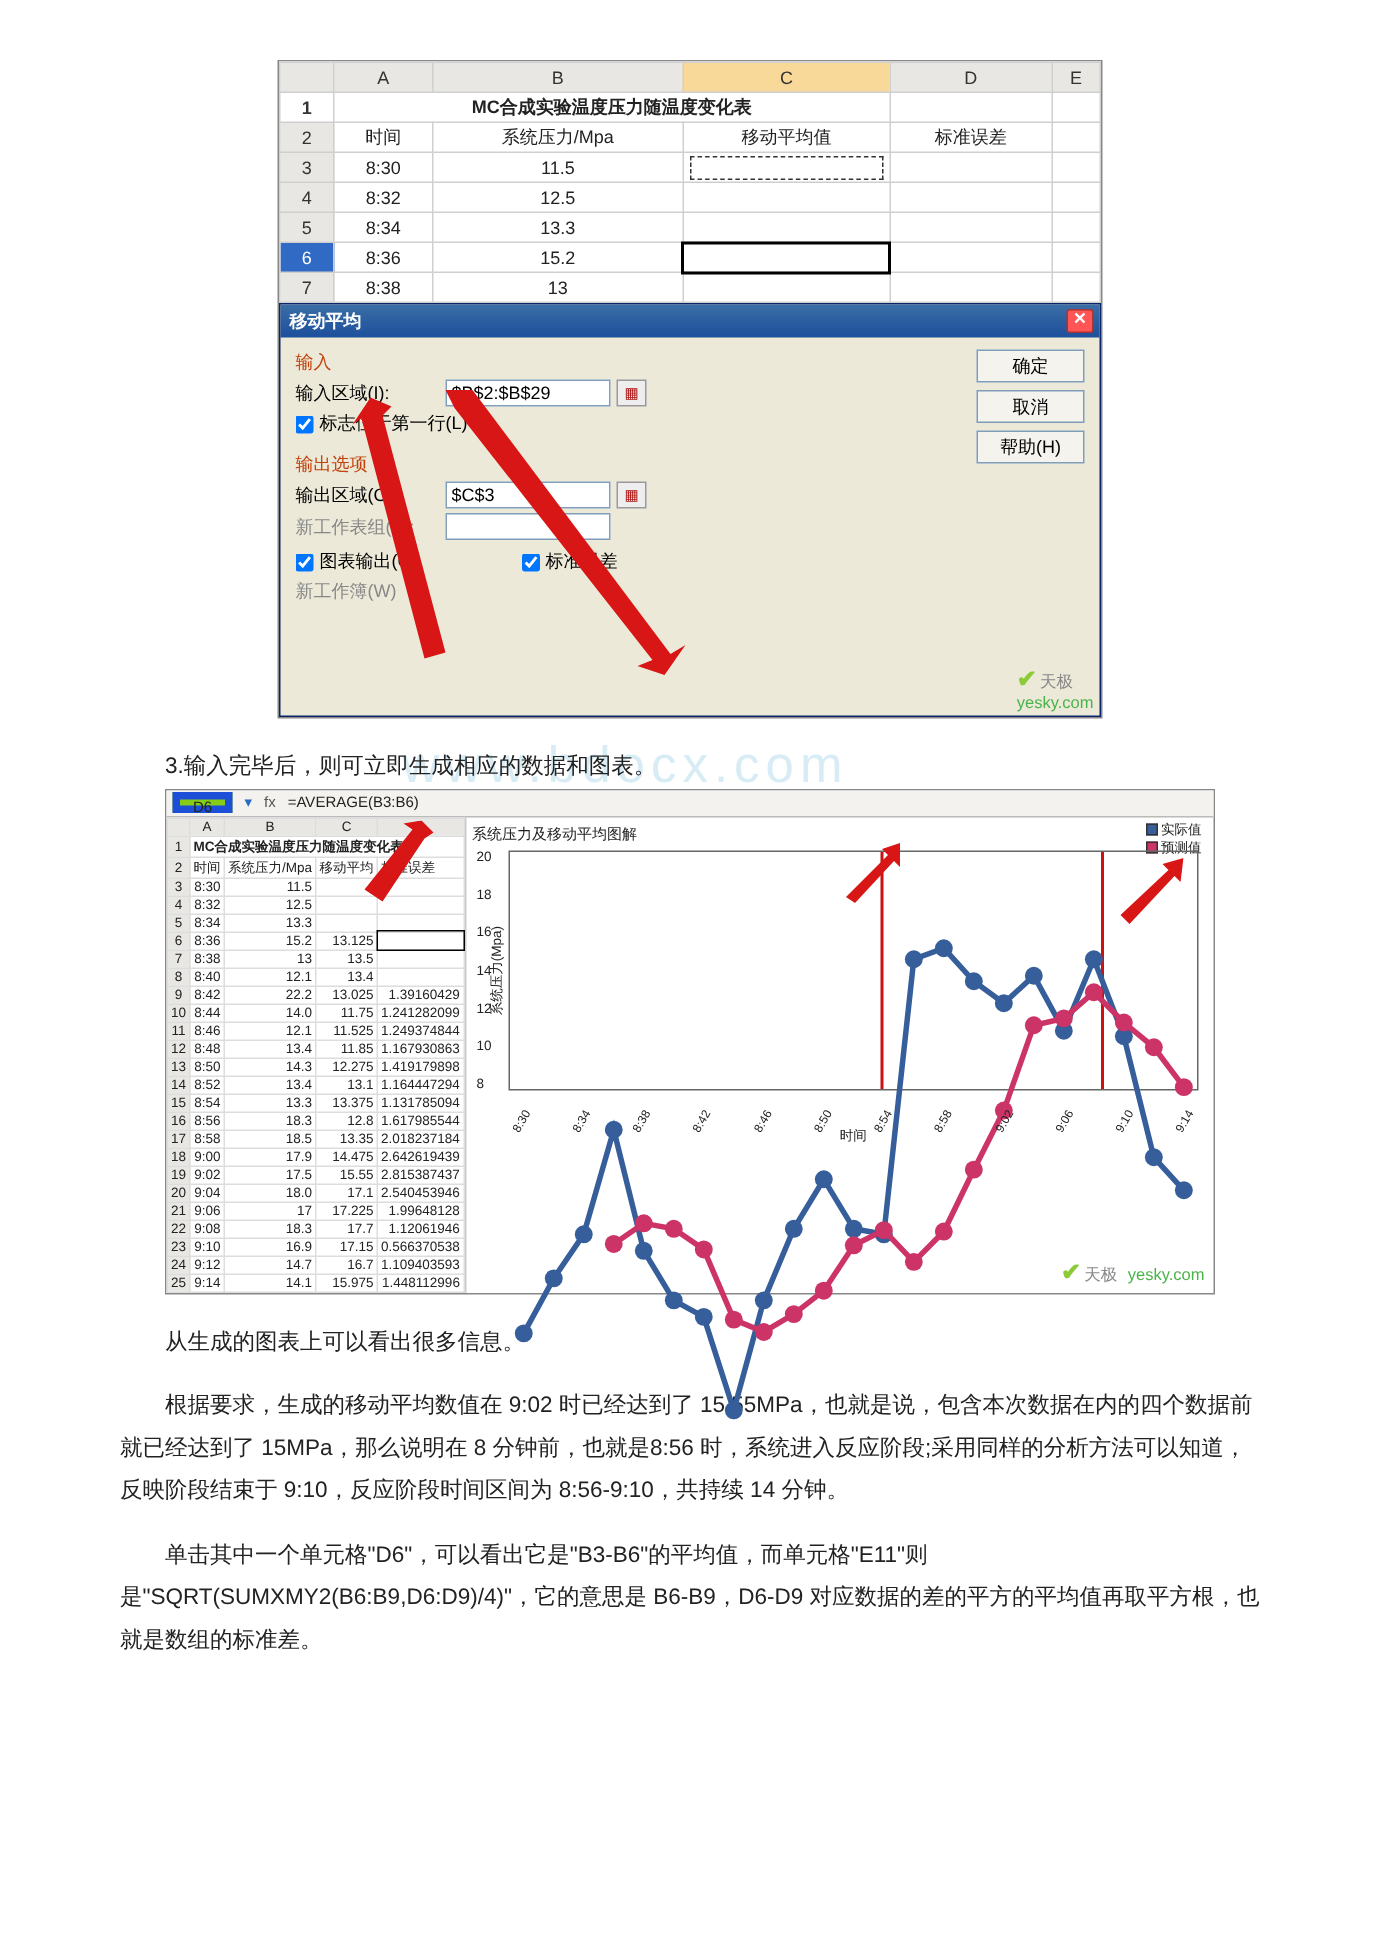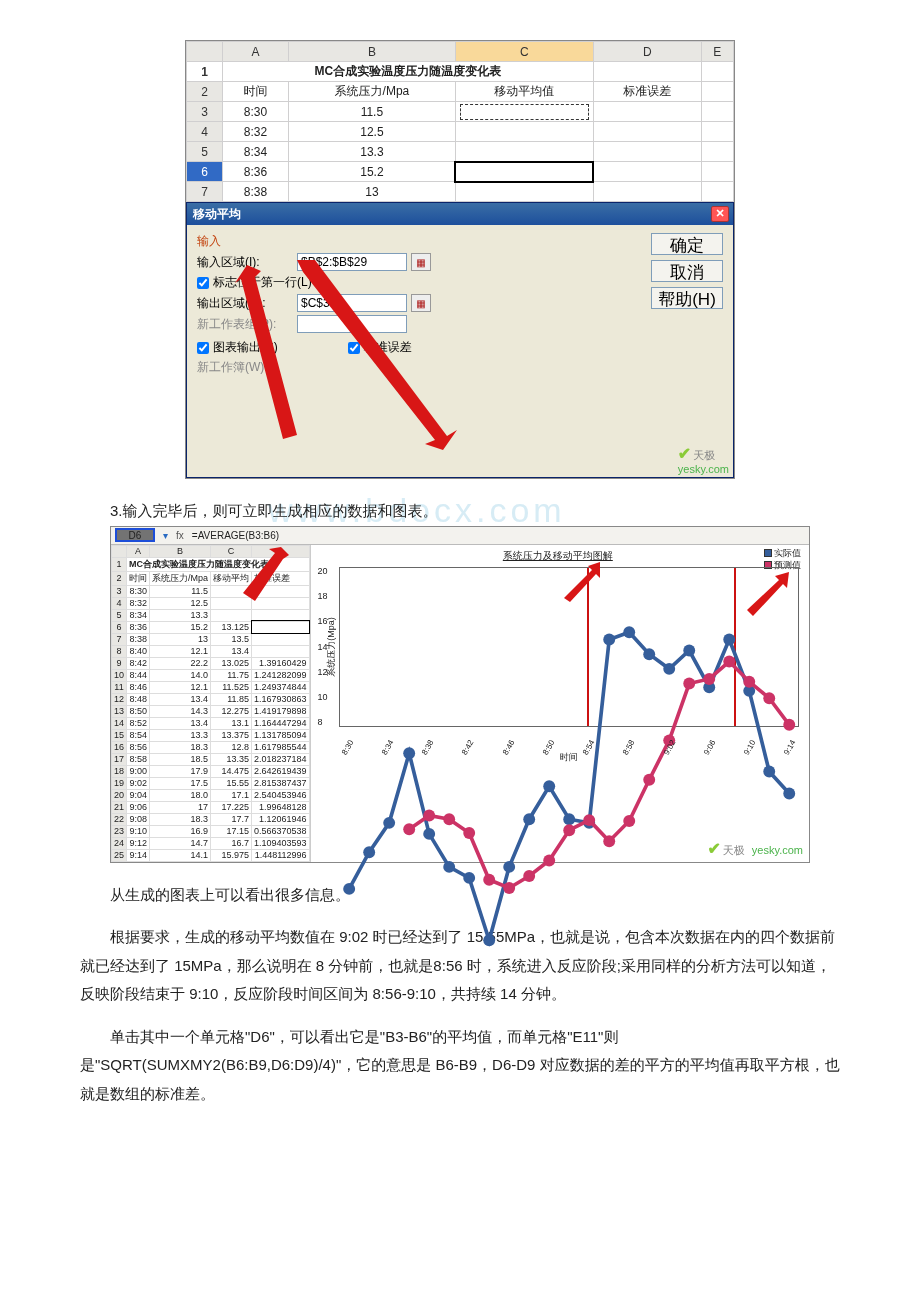--- a/index.html
+++ b/index.html
@@ -64,44 +64,44 @@
   .dlg-input {
     width: 110px; height:18px; border:1px solid #7f9db9; background:#fff; font-size:12px;
     padding-left:3px;
   }
   .ref-btn { width:20px; height:18px; border:1px solid #999; margin-left:4px; background:#eee; cursor:pointer;
     display:inline-flex;align-items:center;justify-content:center;font-size:10px;color:#a11; }
   .chk { width:12px; height:12px; margin-right:4px; }
   .dlg-btns { position:absolute; top:8px; right:10px; width:72px; }
   .dlg-btn {
     display:block; width:72px; height:22px; border:1px solid #7f9db9; background:#f4f3ee;
-    font-size:17px; margin-bottom:5px; cursor:pointer;
+    font-size:12px; margin-bottom:5px; cursor:pointer;
   }
   .disabled-txt { color:#888; }
   .arrow1, .arrow2 { position:absolute; pointer-events:none; }
   .ylogo { position:absolute; right:4px; bottom:2px; font-size:11px; color:#888; }
   .ylogo i { color:#8acb37; font-style:normal; font-size:16px; font-weight:bold; margin-right:2px;}
   
   .fig2 { width: 700px; font-size:10px; }
   .fig2-top {
     display:flex; align-items:center; height:18px; border-bottom:1px solid #bbb;
     background:#f3f2ee; padding-left:4px; gap:8px;
   }
-  .namebox { width:40px; height:14px; border:2px solid #1d4ed8; background:#737373; text-align:center; font-size:10px; }
+  .namebox { width:40px; height:14px; border:5px solid #1d4ed8; background:#84cc16; text-align:center; font-size:10px; }
   .fx { color:#555;}
   .fig2-main { display:flex; }
   .fig2-table { border-collapse:collapse; font-size:9px; }
   .fig2-table th,.fig2-table td{ border:1px solid #ddd; height:12px; padding:0 2px; white-space:nowrap; text-align:right;}
   .fig2-table .h { background:#e8e7e3; text-align:center; font-weight:normal;}
   .fig2-table .tl { text-align:left; }
   .chart {
     flex:1; position:relative; border-left:1px solid #ccc;
     padding:4px 8px 4px 4px;
   }
-  .chart-title { text-align:center; font-size:10px; color:#222; margin-bottom:2px;text-decoration:underline;}
+  .chart-title { font-size:10px; color:#222; margin-bottom:2px;}
   .legend { position:absolute; right:8px; top:2px; font-size:9px; text-align:right; line-height:12px;}
   .legend .dot{ display:inline-block;width:8px;height:8px;border:1px solid #333;margin-right:2px; vertical-align:middle;}
   .dot-b{ background:#355e9b;} .dot-m{ background:#c36;}
   .plot { position:relative; height:160px; border:1px solid #666; margin:4px 2px 2px 24px;}
   .plot .ytick{position:absolute;left:-22px;font-size:9px;transform:translateY(-50%);}
   .plot .xticks{position:absolute;bottom:-26px;left:0;right:0;display:flex;justify-content:space-between;font-size:8px;}
   .plot svg{position:absolute;inset:0;}
   .vline{position:absolute;top:0;bottom:0;border-left:2px solid #c11;}
   .plot .ylabel{position:absolute;left:-38px;top:50%;transform:translateY(-50%) rotate(-90deg);font-size:9px;}
   .plot .xlabel{position:absolute;bottom:-38px;left:50%;transform:translateX(-50%);font-size:9px;}
@@ -202,20 +202,21 @@
       <div class="dlg-row">
         <span class="dlg-lbl">输入区域(I):</span>
         <input class="dlg-input" value="$B$2:$B$29" style="">
         <span class="ref-btn">▦</span>
       </div>
       <div class="dlg-row">
         <input type="checkbox" class="chk" checked="" style="">
         <span>标志位于第一行(L)</span>
       </div>
 
+      <div class="fieldset-label" style="margin-top:10px">输出选项</div>
       <div class="dlg-row">
         <span class="dlg-lbl">输出区域(O):</span>
         <input class="dlg-input" value="$C$3" style="">
         <span class="ref-btn">▦</span>
       </div>
       <div class="dlg-row">
         <span class="dlg-lbl disabled-txt">新工作表组(P):</span>
         <input class="dlg-input" disabled="" style="">
       </div>
       <div class="dlg-row" style="margin-top:6px">

